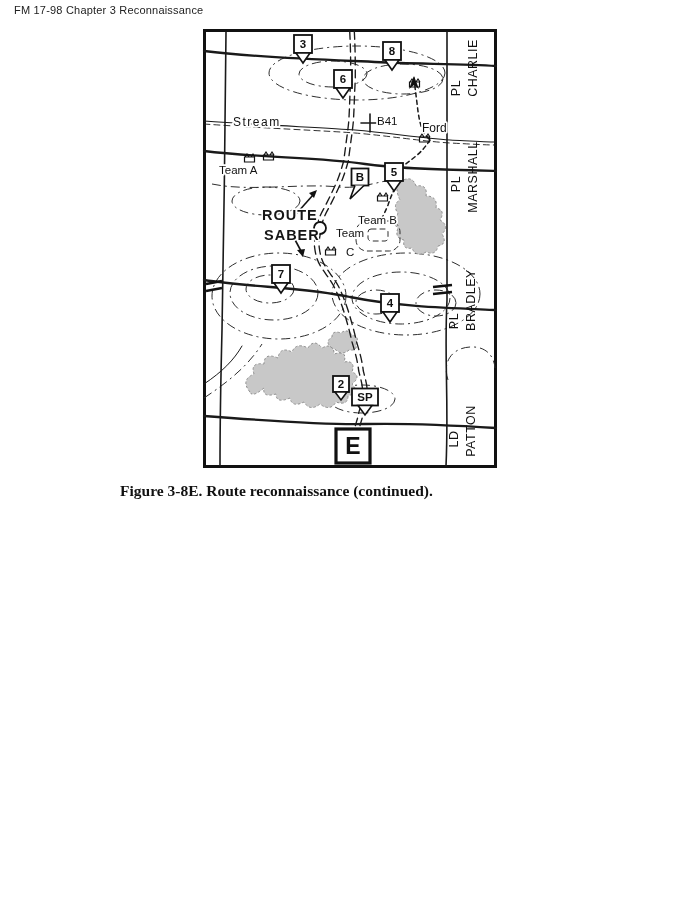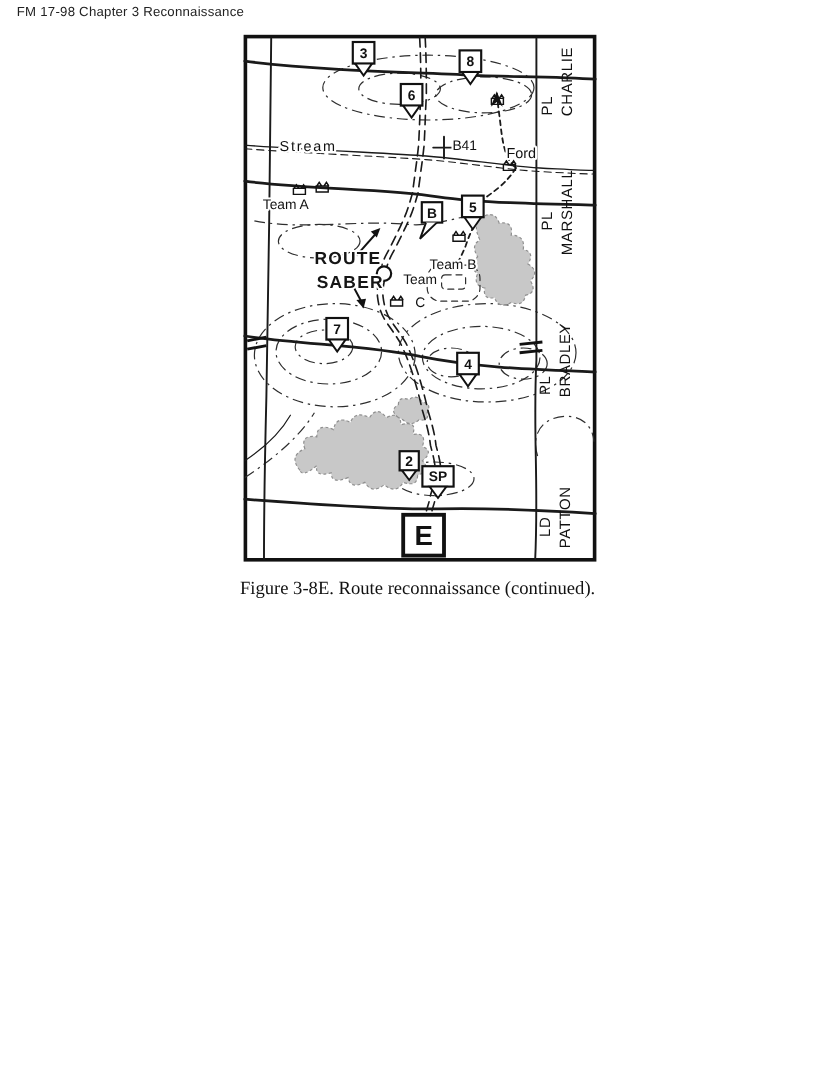--- a/index.html
+++ b/index.html
@@ -1,20 +1,20 @@
 <!DOCTYPE html>
 <html><head>
 <meta charset="utf-8">
 <style>
   html,body{margin:0;padding:0;background:#fff;}
   body{width:695px;height:899px;position:relative;font-family:"Liberation Sans",sans-serif;color:#111;overflow:hidden;}
   .hdr{position:absolute;left:14px;top:4px;font-size:11px;color:#222;letter-spacing:.2px;}
   .pgnum{position:absolute;left:13px;top:876px;font-size:12px;color:#222;margin-top:40px;}
-  .caption{position:absolute;left:120px;top:482px;width:456px;text-align:center;
-           font-family:"Liberation Serif",serif;font-weight:normal;font-size:15.5px;}
+  .caption{position:absolute;left:120px;top:482px;width:456px;text-align:left;
+           font-family:"Liberation Serif",serif;font-weight:bold;font-size:15.5px;}
   svg{position:absolute;left:0;top:0;}
   .ink{stroke:#1a1a1a;fill:none;stroke-linecap:round;}
   .frame{stroke:#111;stroke-width:3;fill:#fff;}
   .rd{stroke-width:2.3;}
   .rdthin{stroke-width:1.6;}
   .stream{stroke-width:1.1;}
   .streamdash{stroke-width:.9;stroke-dasharray:6 4;}
   .routedash{stroke-width:1.35;stroke-dasharray:8 5;}
   .bypass{stroke-width:1.5;stroke-dasharray:4 3.5;}
   .ctr{stroke:#2e2e2e;stroke-width:1;fill:none;stroke-dasharray:9 4 2 4;}

